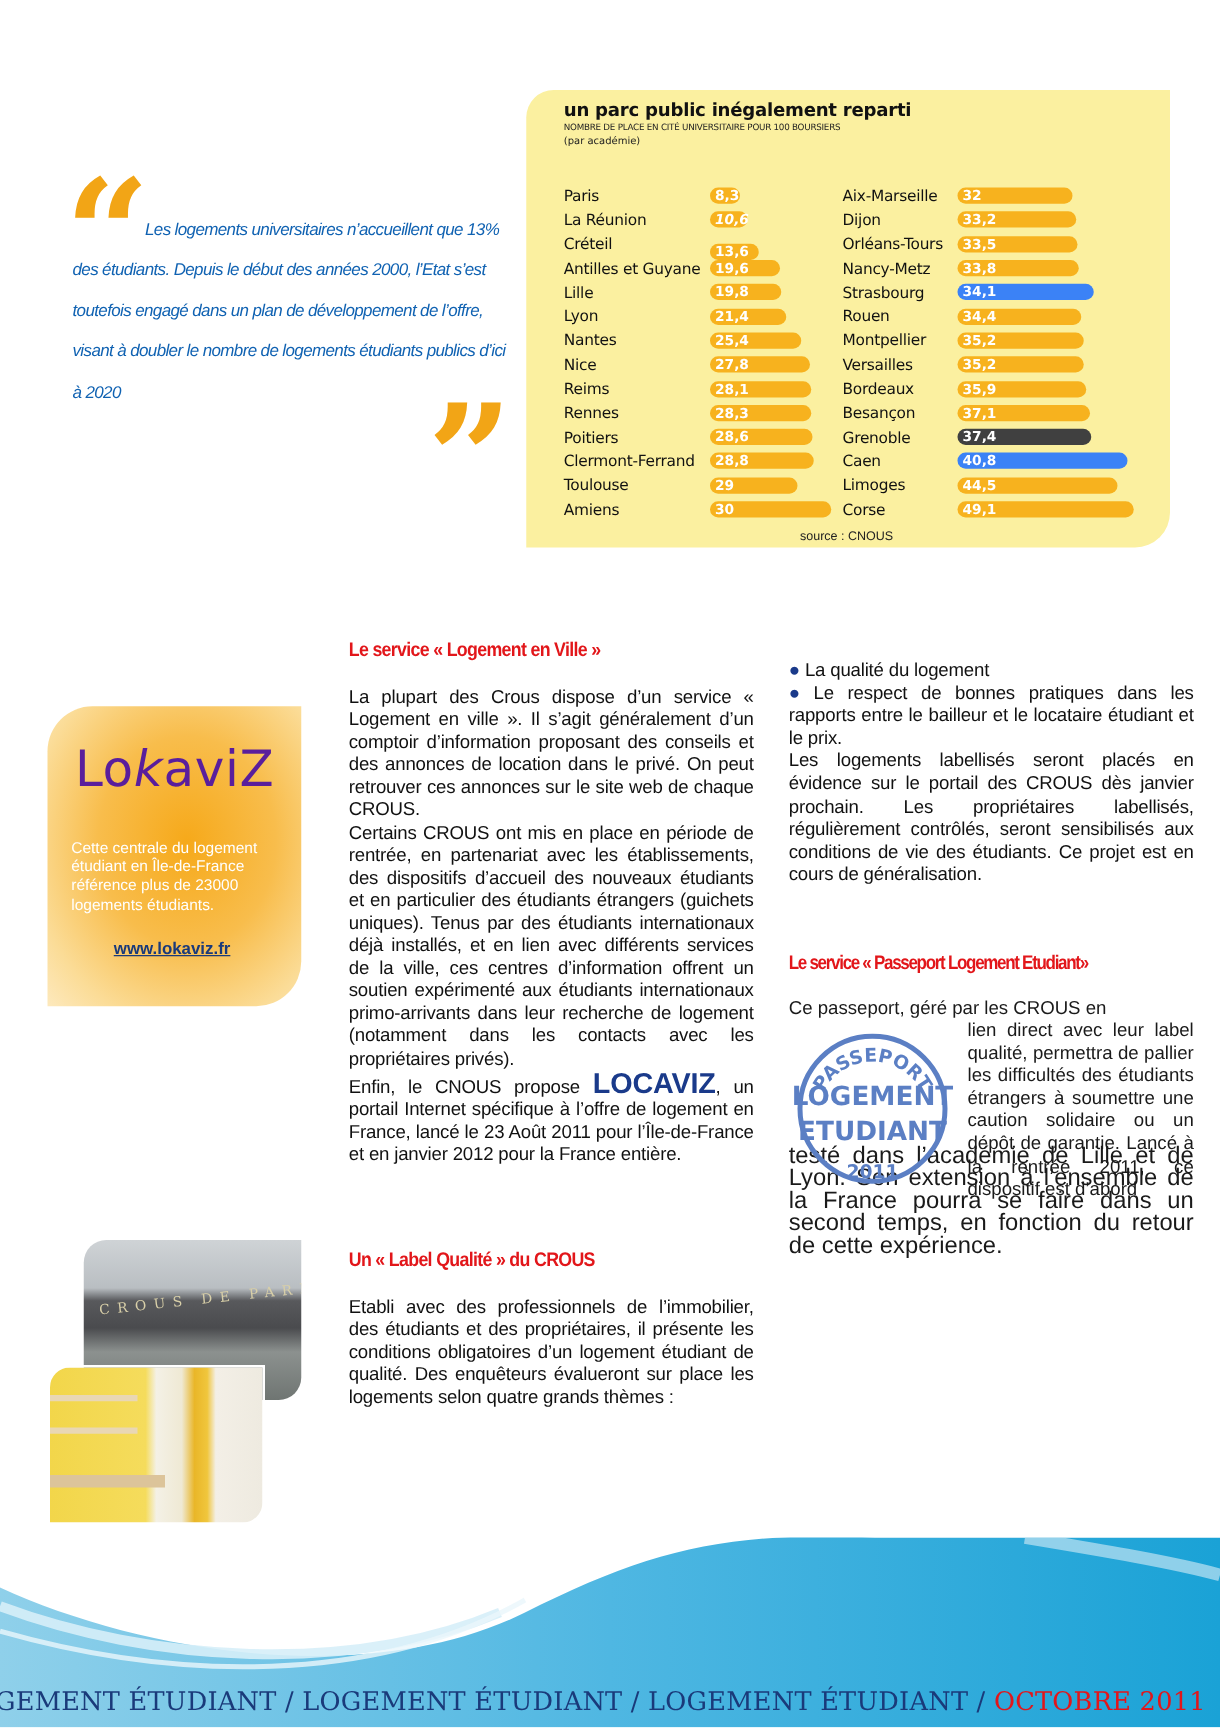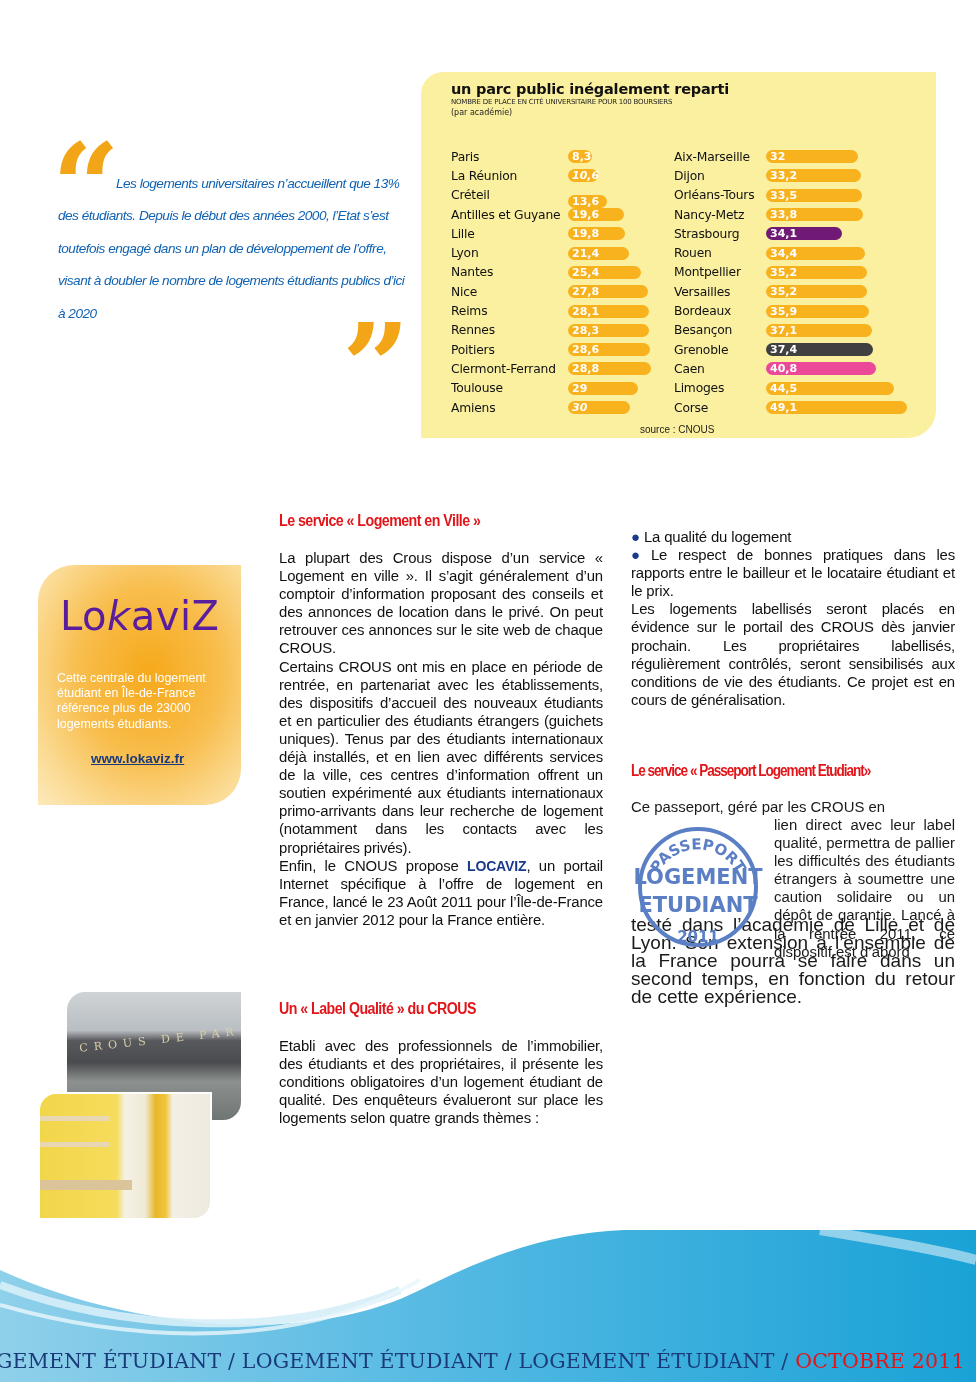--- a/index.html
+++ b/index.html
@@ -52,21 +52,21 @@
   .col { position: absolute; font-size: 14.9px; line-height: 18.1px; color: #111; text-align: justify; letter-spacing: -0.15px; }
   .col1 { left: 279px; top: 549px; width: 324px; }
   .col1b { left: 279px; top: 1037px; width: 324px; }
   .heading {
     position: absolute; font-family: "Liberation Sans", sans-serif; font-weight: bold; font-size: 15.8px;
     color: #e2161a; letter-spacing: -0.6px; transform: scaleX(0.9); transform-origin: left center; white-space: nowrap;
   }
   .h1 { left: 279px; top: 512px; }
   .h2 { left: 279px; top: 1000px; }
   .h3 { left: 631px; top: 762px; letter-spacing: -1.2px; transform: scaleX(0.86); }
-  .locaviz-word { color: #1a3a8a; font-weight: bold; font-size: 14px; }
+  .locaviz-word { color: #1a3a8a; font-weight: bold; font-size: 23px; }
 
   .col2 { left: 631px; top: 528px; width: 324px; }
   .bullet-line { display: block; text-align: left; }
   .bullet-dot { color: #1a3a8a; font-size: 15px; margin-right: 4px; }
   .blue-L { color: #1a3a8a; font-size: 17px; }
 
   .col3-lead { position: absolute; left: 631px; top: 798px; width: 324px; font-size: 14.9px; line-height: 18.1px; text-align: justify; }
   .col3-side { position: absolute; left: 774px; top: 816px; width: 181px; font-size: 14.9px; line-height: 18.1px; text-align: justify; }
   .col3-tail { position: absolute; left: 631px; top: 916px; width: 324px; font-size: 19px; line-height: 18.1px; text-align: justify; }
 
@@ -150,21 +150,21 @@
       <div class="chart-row">
         <span class="row-label">Clermont-Ferrand</span>
         <span class="bar" style="width: 82.656px; background: rgb(247, 178, 30);">28,8</span>
       </div>
       <div class="chart-row">
         <span class="row-label">Toulouse</span>
         <span class="bar" style="width: 70px; background: rgb(247, 178, 30);">29</span>
       </div>
       <div class="chart-row">
         <span class="row-label">Amiens</span>
-        <span class="bar" style="width: 62px; background: rgb(247, 178, 30); font-style: italic;">30</span>
+        <span class="bar" style="width: 97px; background: rgb(247, 178, 30);">30</span>
       </div>
     </div>
   <div class="chart-col right" id="col-right">
       <div class="chart-row">
         <span class="row-label">Aix-Marseille</span>
         <span class="bar" style="width: 91.84px; background: rgb(247, 178, 30);">32</span>
       </div>
       <div class="chart-row">
         <span class="row-label">Dijon</span>
         <span class="bar" style="width: 95.284px; background: rgb(247, 178, 30);">33,2</span>
@@ -172,21 +172,21 @@
       <div class="chart-row">
         <span class="row-label">Orléans-Tours</span>
         <span class="bar" style="width: 96.145px; background: rgb(247, 178, 30);">33,5</span>
       </div>
       <div class="chart-row">
         <span class="row-label">Nancy-Metz</span>
         <span class="bar" style="width: 97.006px; background: rgb(247, 178, 30);">33,8</span>
       </div>
       <div class="chart-row">
         <span class="row-label">Strasbourg</span>
-        <span class="bar" style="width: 76px; background: #701a75;">34,1</span>
+        <span class="bar" style="width: 109px; background: #3b82f6;">34,1</span>
       </div>
       <div class="chart-row">
         <span class="row-label">Rouen</span>
         <span class="bar" style="width: 98.728px; background: rgb(247, 178, 30);">34,4</span>
       </div>
       <div class="chart-row">
         <span class="row-label">Montpellier</span>
         <span class="bar" style="width: 101.024px; background: rgb(247, 178, 30);">35,2</span>
       </div>
       <div class="chart-row">
@@ -200,21 +200,21 @@
       <div class="chart-row">
         <span class="row-label">Besançon</span>
         <span class="bar" style="width: 106.477px; background: rgb(247, 178, 30);">37,1</span>
       </div>
       <div class="chart-row">
         <span class="row-label">Grenoble</span>
         <span class="bar" style="width: 107.338px; background: #404040;">37,4</span>
       </div>
       <div class="chart-row">
         <span class="row-label">Caen</span>
-        <span class="bar" style="width: 110px; background: #ec4899;">40,8</span>
+        <span class="bar" style="width: 136px; background: #3b82f6;">40,8</span>
       </div>
       <div class="chart-row">
         <span class="row-label">Limoges</span>
         <span class="bar" style="width: 127.715px; background: rgb(247, 178, 30);">44,5</span>
       </div>
       <div class="chart-row">
         <span class="row-label">Corse</span>
         <span class="bar" style="width: 140.917px; background: rgb(247, 178, 30);">49,1</span>
       </div>
     </div>

